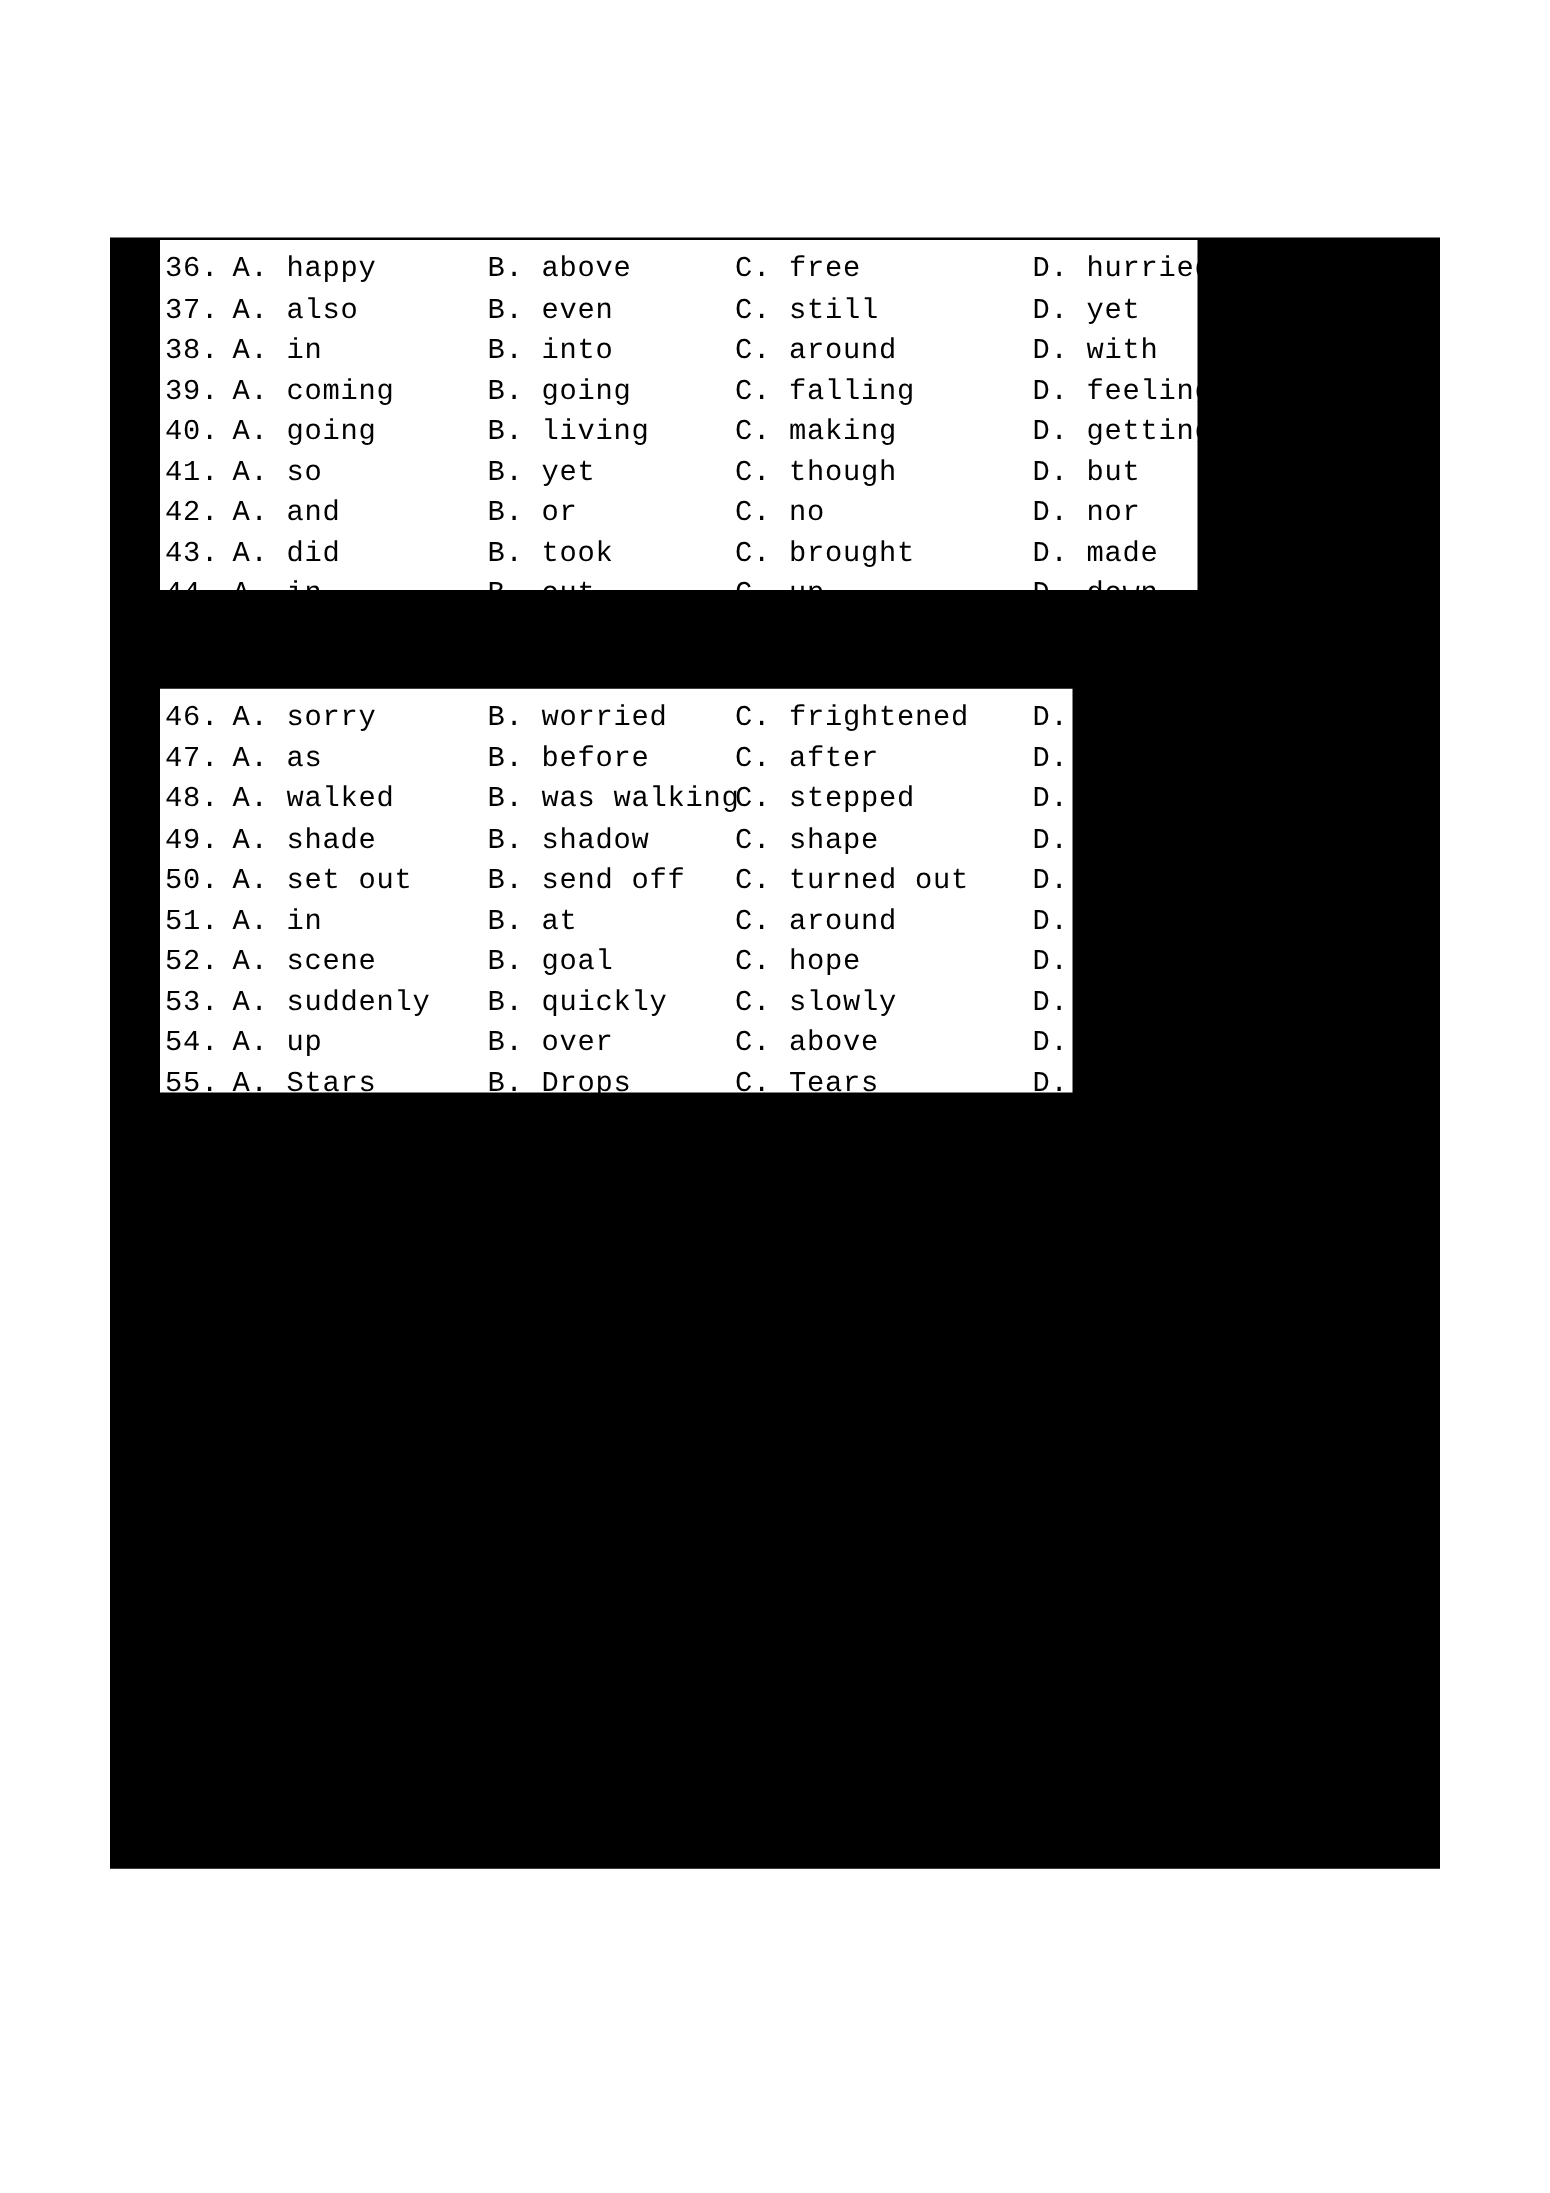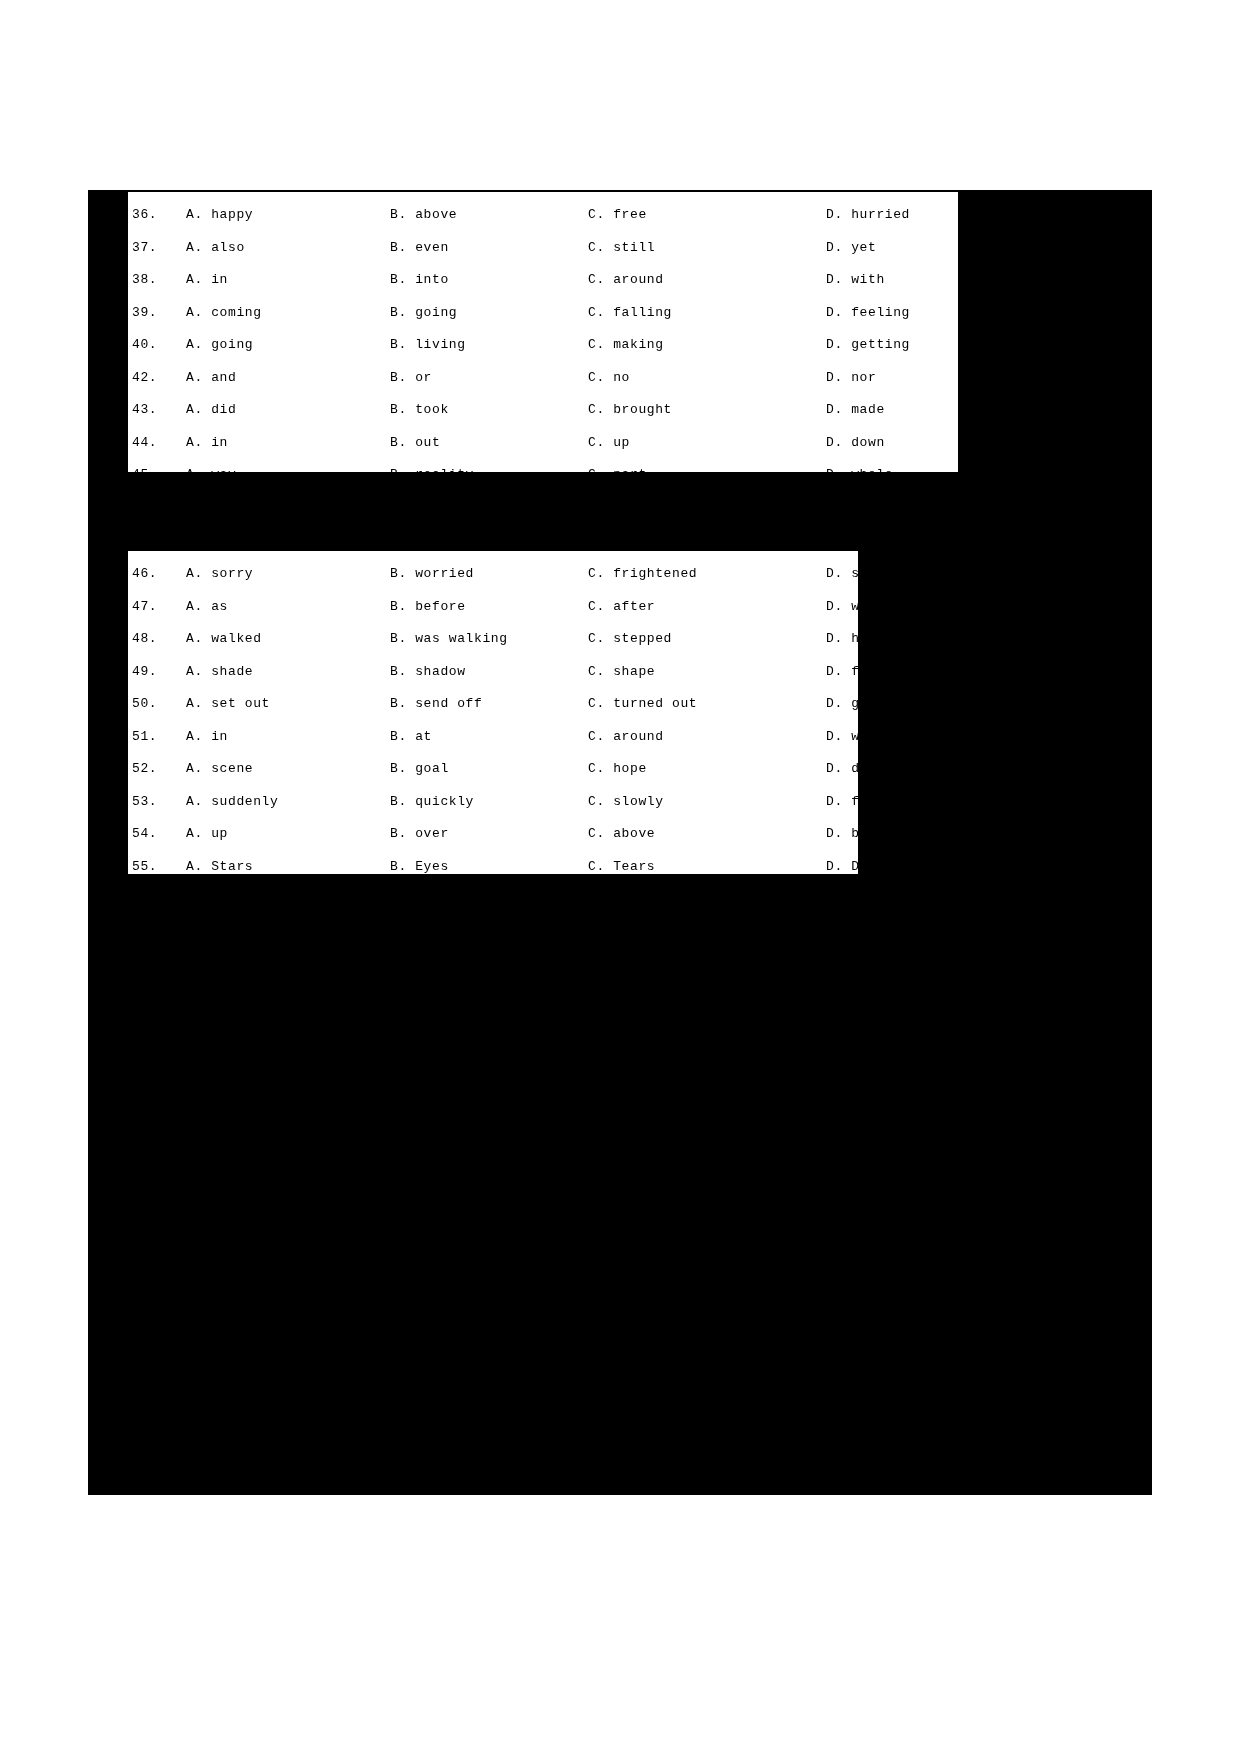--- a/index.html
+++ b/index.html
@@ -49,21 +49,21 @@
     height: 323px;
   }
 
   .question-row {
     display: block;
     position: relative;
     height: 32.5px;
     line-height: 32.5px;
     white-space: nowrap;
     color: #000000;
-    font-size: 13px;
+    font-size: 23px;
     letter-spacing: 0.6px;
   }
 
   .q-num {
     position: absolute;
     left: 4px;
     top: 0;
   }
   .opt {
     position: absolute;
@@ -116,20 +116,27 @@
   </div>
 
   <div class="question-row">
     <span class="q-num">40.</span>
     <span class="opt opt-a">A. going</span>
     <span class="opt opt-b">B. living</span>
     <span class="opt opt-c">C. making</span>
     <span class="opt opt-d">D. getting</span>
   </div>
 
+  <div class="question-row">
+    <span class="q-num">41.</span>
+    <span class="opt opt-a">A. so</span>
+    <span class="opt opt-b">B. yet</span>
+    <span class="opt opt-c">C. though</span>
+    <span class="opt opt-d">D. but</span>
+  </div>
 
   <div class="question-row">
     <span class="q-num">42.</span>
     <span class="opt opt-a">A. and</span>
     <span class="opt opt-b">B. or</span>
     <span class="opt opt-c">C. no</span>
     <span class="opt opt-d">D. nor</span>
   </div>
 
   <div class="question-row">
@@ -228,18 +235,18 @@
     <span class="q-num">54.</span>
     <span class="opt opt-a">A. up</span>
     <span class="opt opt-b">B. over</span>
     <span class="opt opt-c">C. above</span>
     <span class="opt opt-d">D. beyond</span>
   </div>
 
   <div class="question-row">
     <span class="q-num">55.</span>
     <span class="opt opt-a">A. Stars</span>
-    <span class="opt opt-b">B. Eyes</span>
+    <span class="opt opt-b">B. Drops</span>
     <span class="opt opt-c">C. Tears</span>
     <span class="opt opt-d">D. Drops</span>
   </div>
 
 </div>
 
 </body></html>

